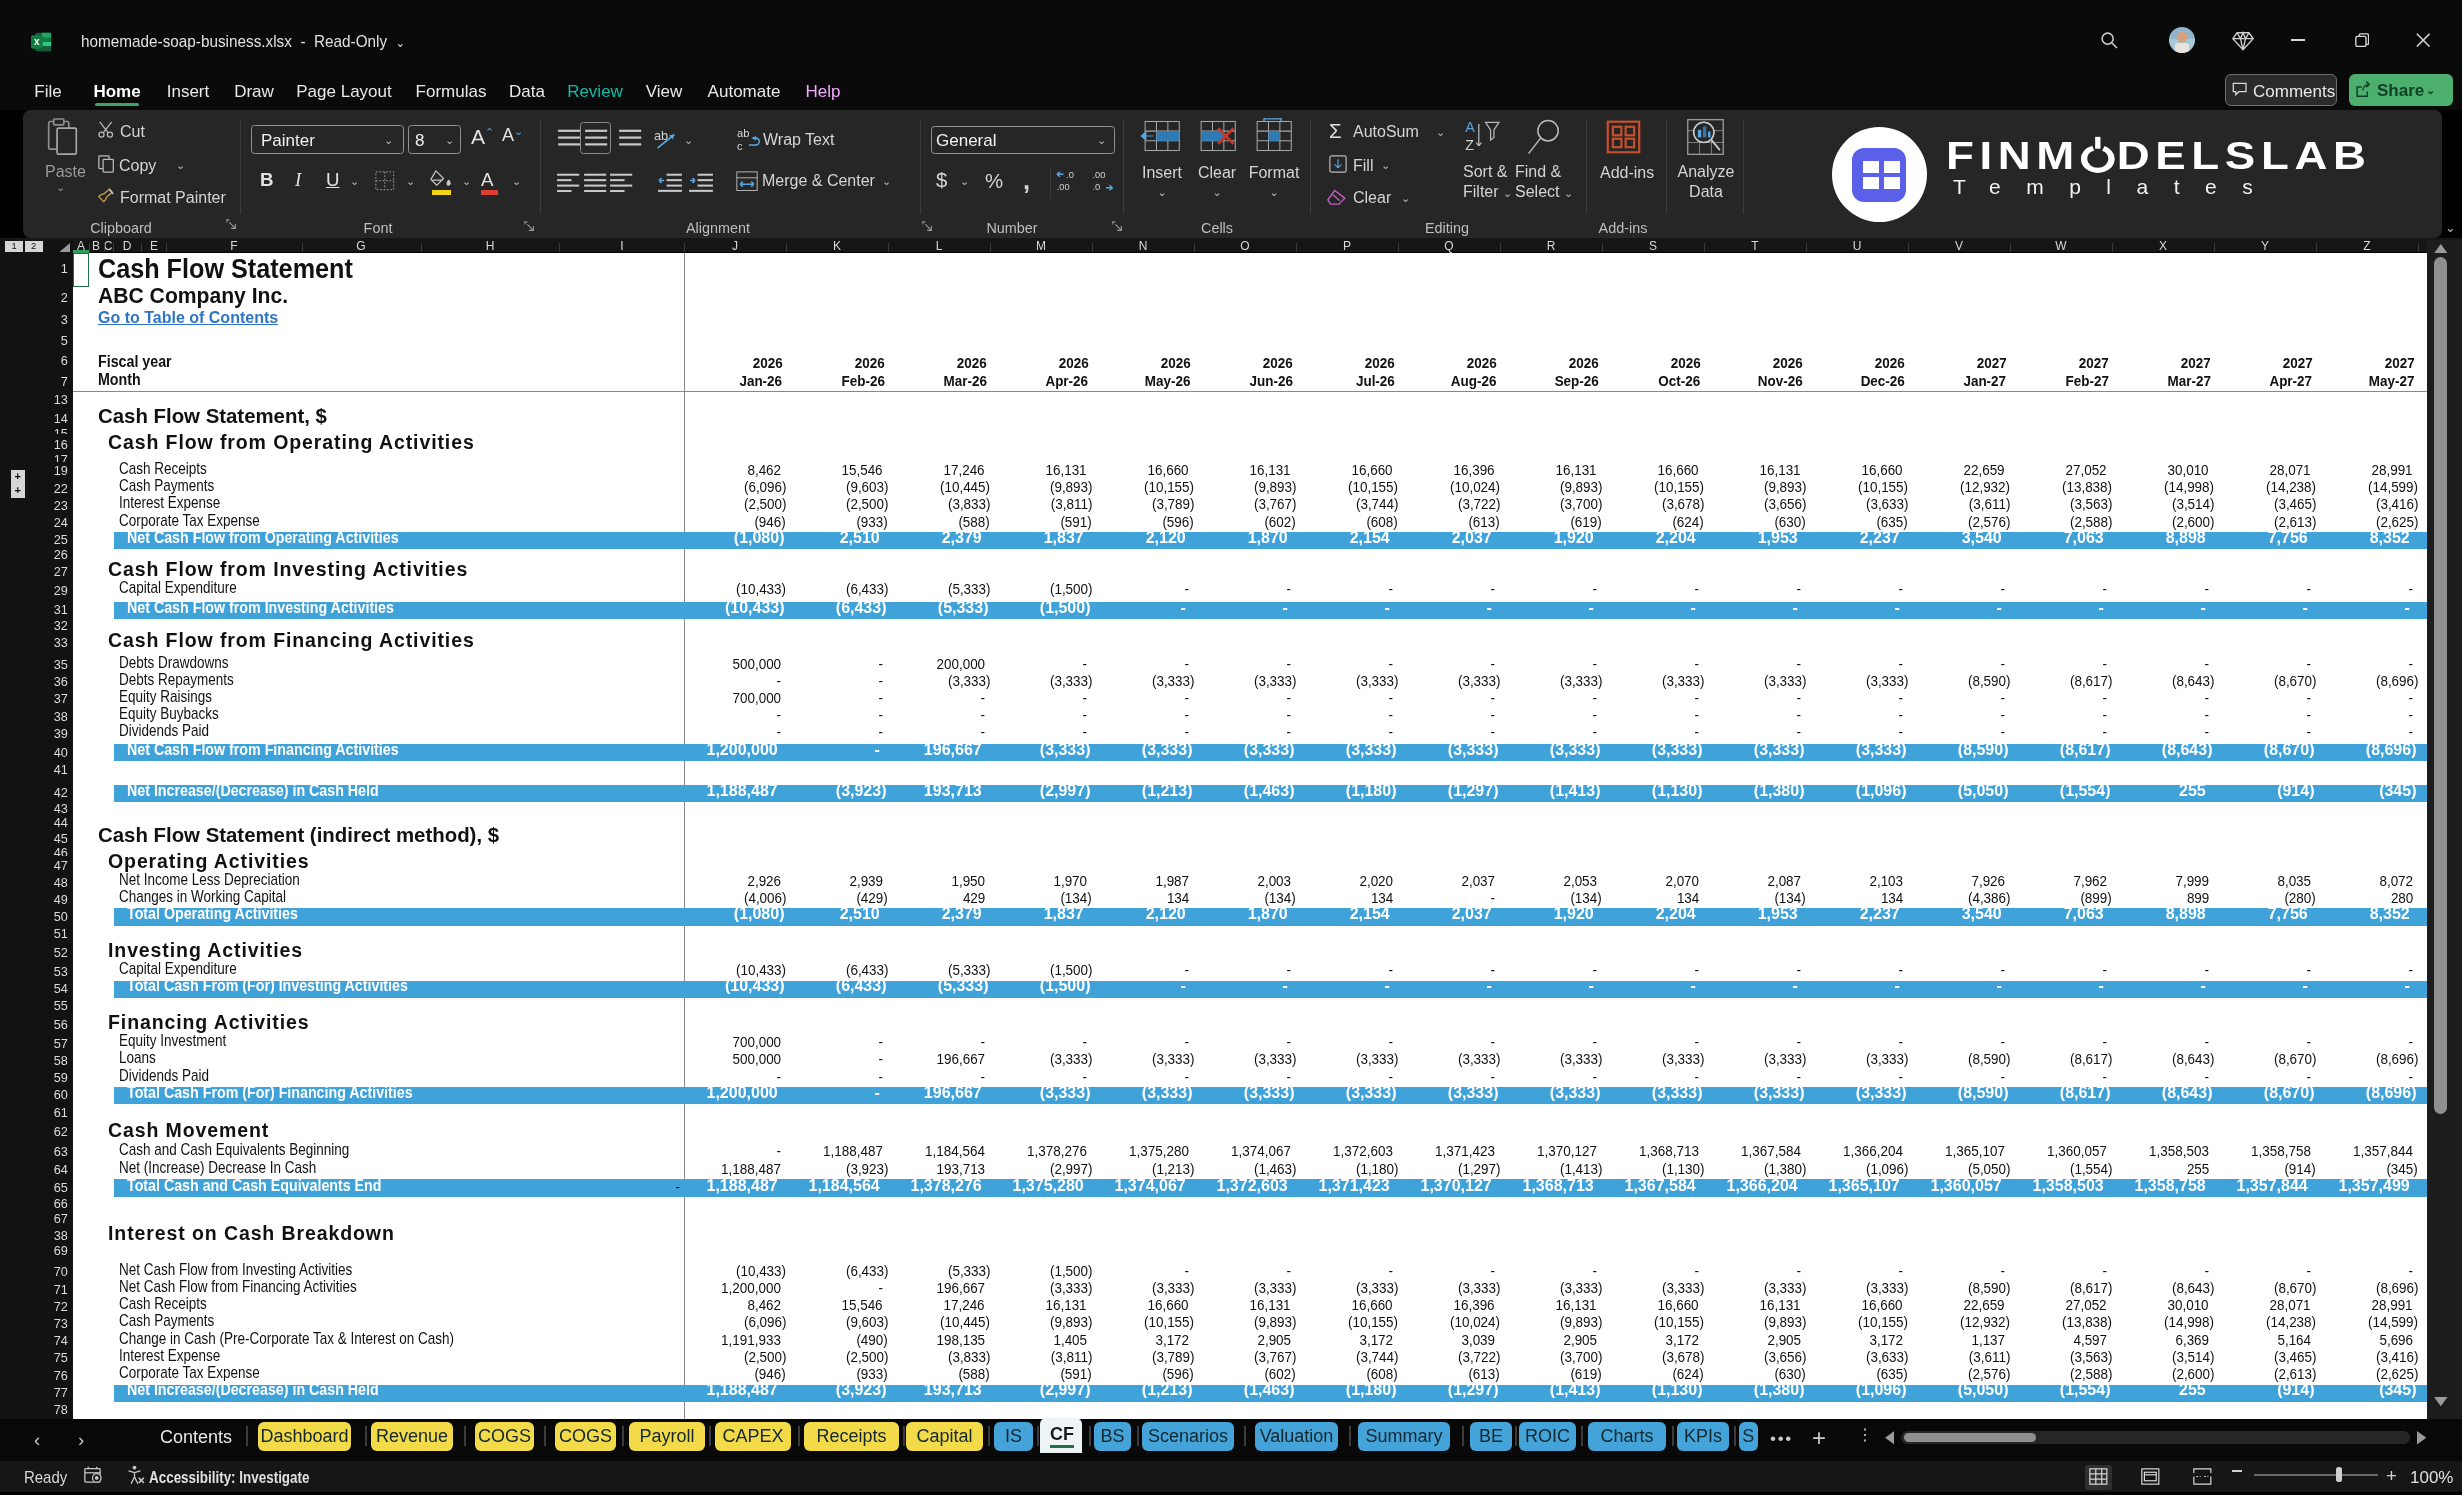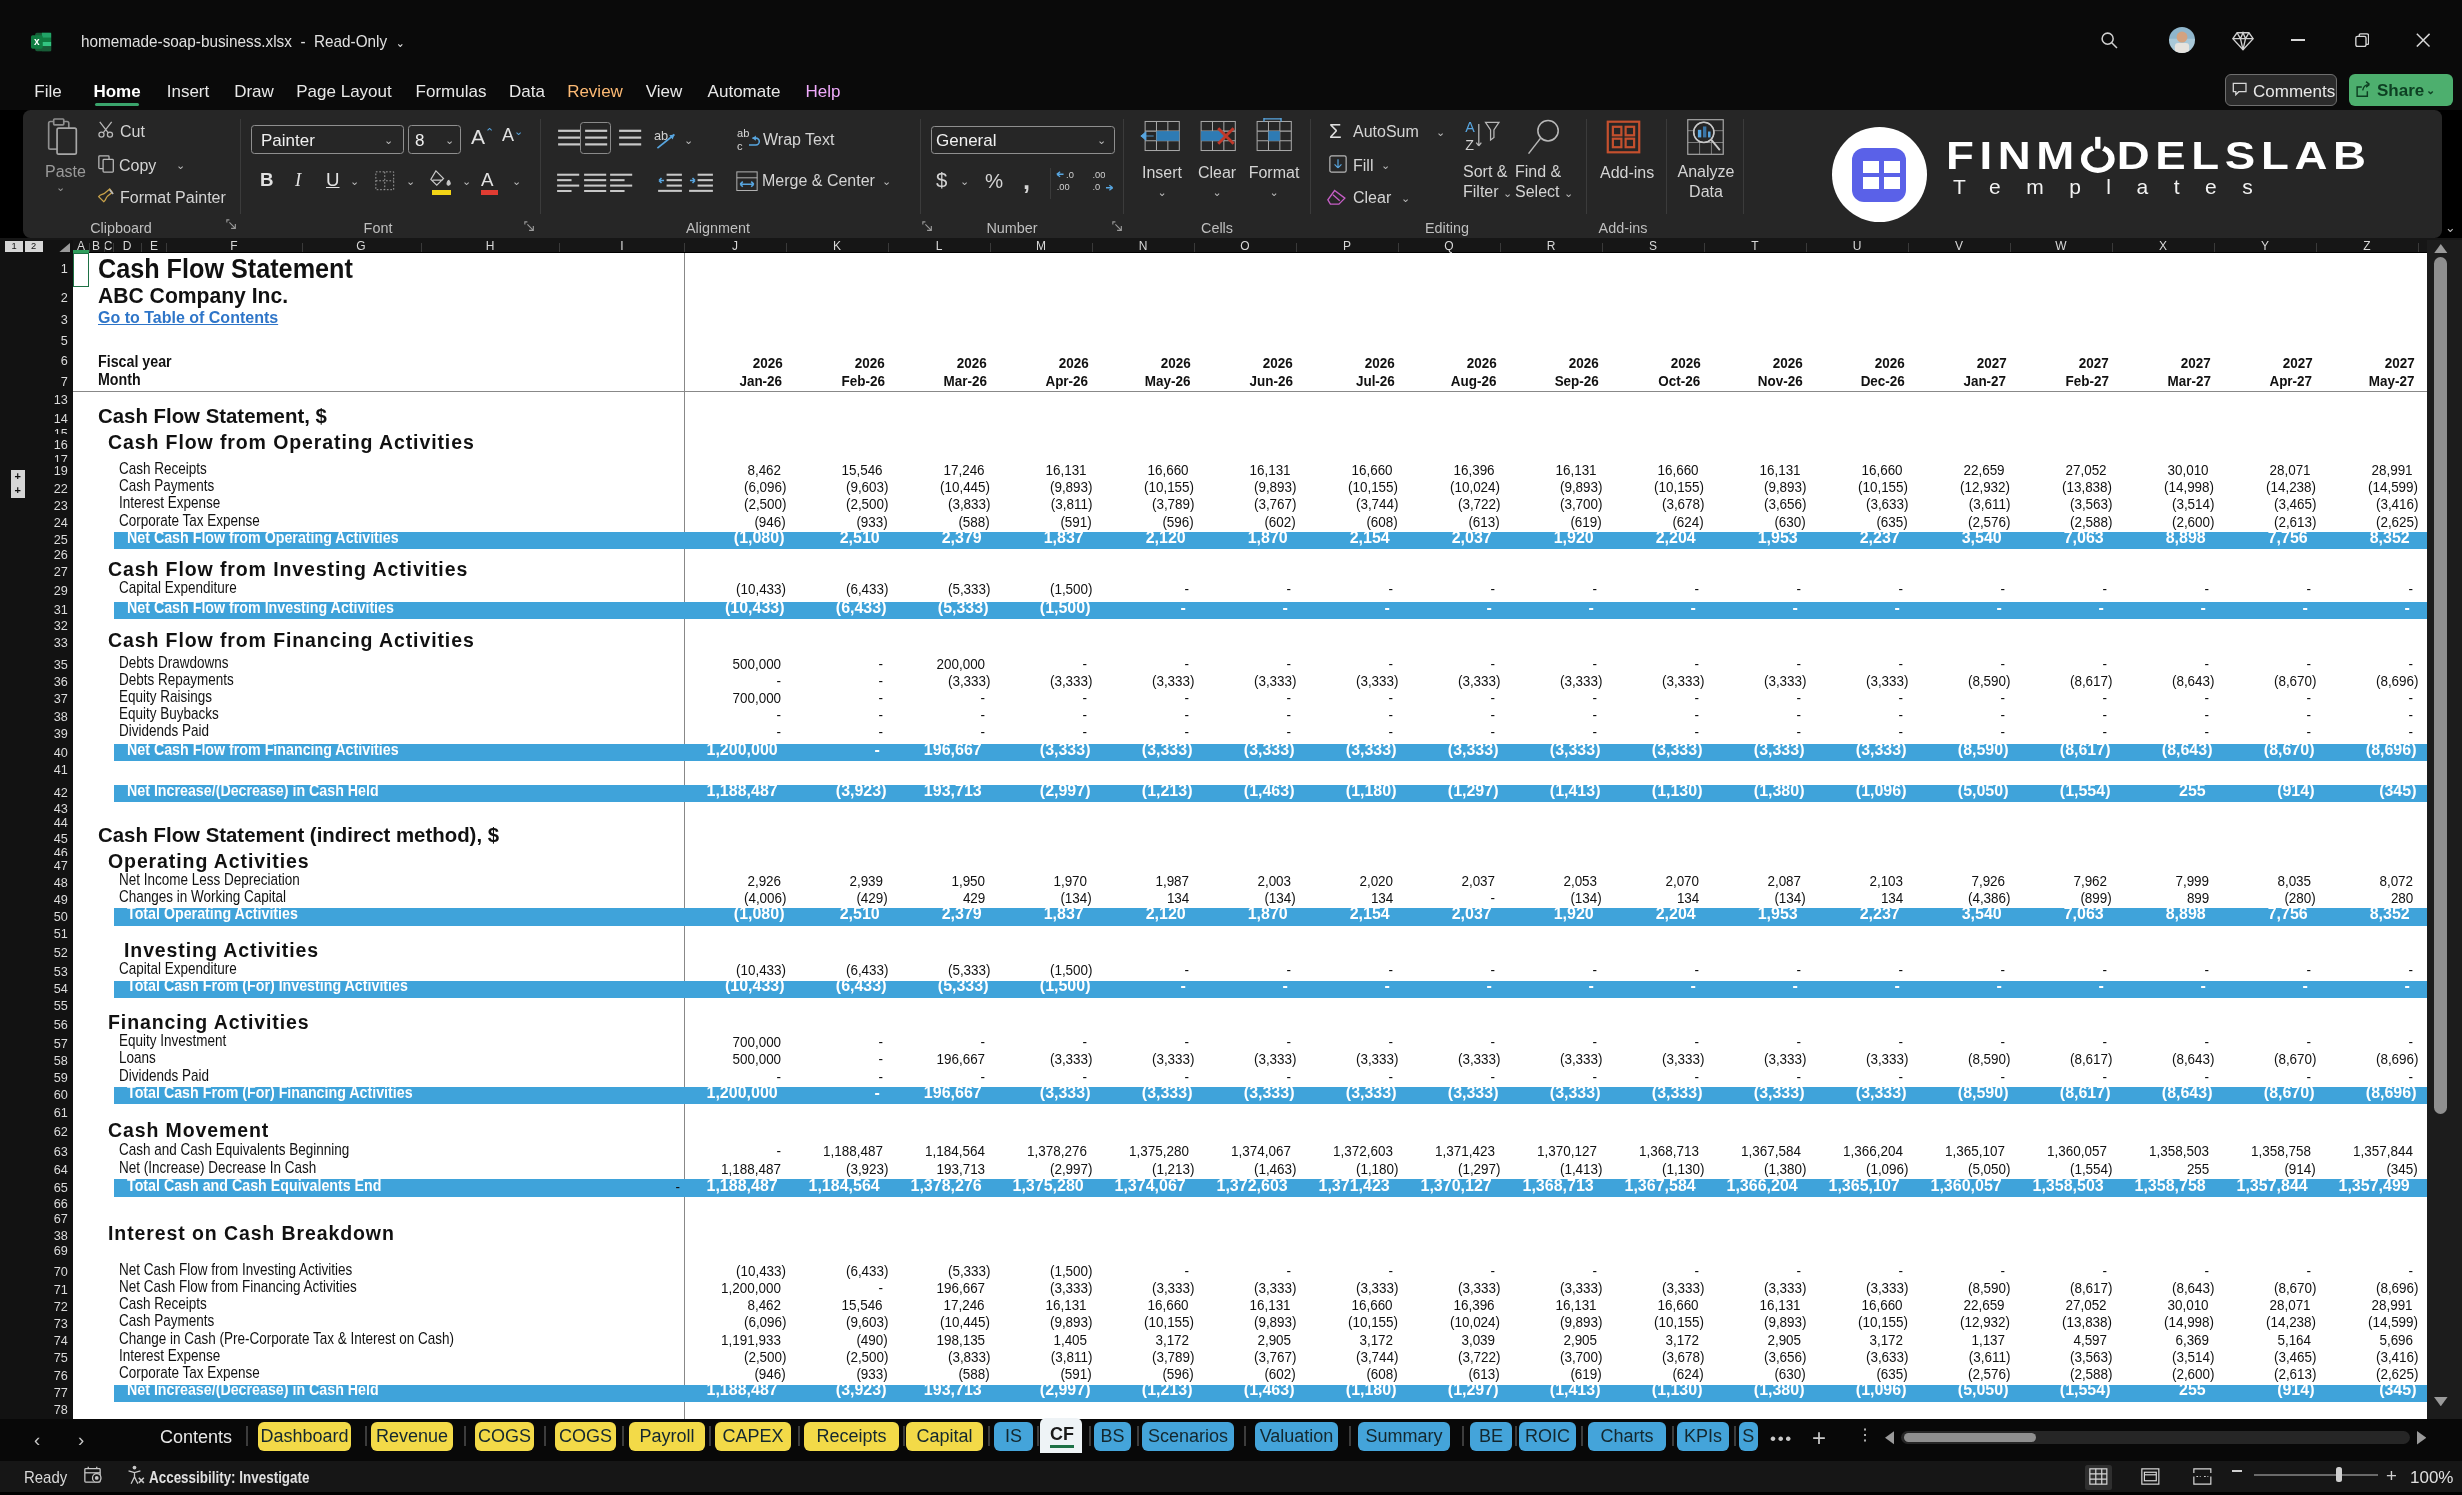--- a/index.html
+++ b/index.html
@@ -41,21 +41,21 @@
 <line x1="1" y1="1" x2="16" y2="16"></line>
     <line x1="16" y1="1" x2="1" y2="16"></line>
   </svg>
 <div class="ab" style="left:48px;top:82px;font-size:17px;color:#e8e8e8;font-weight:normal;transform:translateX(-50%);white-space:nowrap">File</div>
 <div class="ab" style="left:117px;top:82px;font-size:17px;color:#ffffff;font-weight:bold;transform:translateX(-50%);white-space:nowrap">Home</div>
 <div class="ab" style="left:188px;top:82px;font-size:17px;color:#e8e8e8;font-weight:normal;transform:translateX(-50%);white-space:nowrap">Insert</div>
 <div class="ab" style="left:254px;top:82px;font-size:17px;color:#e8e8e8;font-weight:normal;transform:translateX(-50%);white-space:nowrap">Draw</div>
 <div class="ab" style="left:344px;top:82px;font-size:17px;color:#e8e8e8;font-weight:normal;transform:translateX(-50%);white-space:nowrap">Page Layout</div>
 <div class="ab" style="left:451px;top:82px;font-size:17px;color:#e8e8e8;font-weight:normal;transform:translateX(-50%);white-space:nowrap">Formulas</div>
 <div class="ab" style="left:527px;top:82px;font-size:17px;color:#e8e8e8;font-weight:normal;transform:translateX(-50%);white-space:nowrap">Data</div>
-<div class="ab" style="left:595px;top:82px;font-size:17px;color:#fdba74;font-weight:normal;transform:translateX(-50%);white-space:nowrap">Review</div>
+<div class="ab" style="left:595px;top:82px;font-size:17px;color:#14b8a6;font-weight:normal;transform:translateX(-50%);white-space:nowrap">Review</div>
 <div class="ab" style="left:664px;top:82px;font-size:17px;color:#e8e8e8;font-weight:normal;transform:translateX(-50%);white-space:nowrap">View</div>
 <div class="ab" style="left:744px;top:82px;font-size:17px;color:#e8e8e8;font-weight:normal;transform:translateX(-50%);white-space:nowrap">Automate</div>
 <div class="ab" style="left:823px;top:82px;font-size:17px;color:#f0abfc;font-weight:normal;transform:translateX(-50%);white-space:nowrap">Help</div>
 <div class="ab" style="left:95px;top:103px;width:44px;height:2.5px;background:#3aa46c;border-radius:1.7px"></div>
 <div class="ab" style="left:2225px;top:74px;width:112px;height:32px;border:0.8px solid #6e6e6e;border-radius:6px;background:#2b2b2b"></div>
 <svg class="ab" style="left:2232px;top:82px" width="15.3" height="14.4" viewBox="0 0 18 17" fill="none" stroke="#d8d8d8" stroke-width="1.5">
 <path d="M1.5 1.5 h15 v10 h-8.5 l-3.5 3.5 v-3.5 H1.5 z"></path>
   </svg>
 <div class="ab" style="left:2253px;top:82px;font-size:17px;color:#e8e8e8">Comments</div>
 <div class="ab" style="left:2349px;top:74px;width:104px;height:32px;border-radius:6px;background:#4daf6e"></div>
@@ -787,21 +787,21 @@
 <div class="num bl" style="right:757px;bottom:573px"><span style="padding-right:9.3px">2,204</span></div>
 <div class="num bl" style="right:655px;bottom:573px"><span style="padding-right:9.3px">1,953</span></div>
 <div class="num bl" style="right:553px;bottom:573px"><span style="padding-right:9.3px">2,237</span></div>
 <div class="num bl" style="right:451px;bottom:573px"><span style="padding-right:9.3px">3,540</span></div>
 <div class="num bl" style="right:349px;bottom:573px"><span style="padding-right:9.3px">7,063</span></div>
 <div class="num bl" style="right:247px;bottom:573px"><span style="padding-right:9.3px">8,898</span></div>
 <div class="num bl" style="right:145px;bottom:573px"><span style="padding-right:9.3px">7,756</span></div>
 <div class="num bl" style="right:43px;bottom:573px"><span style="padding-right:9.3px">8,352</span></div>
 <div class="rownum" style="top:928px;">51</div>
 <div class="rownum" style="top:947px;">52</div>
-<div class="lbl" style="left:124px;bottom:535px;font-size:19.5px;font-weight:bold;letter-spacing:0.9px">Investing Activities</div>
+<div class="lbl" style="left:108px;bottom:535px;font-size:19.5px;font-weight:bold;letter-spacing:0.9px">Investing Activities</div>
 <div class="rownum" style="top:966px;">53</div>
 <div class="lbl it" style="left:119px;bottom:518px">Capital Expenditure</div>
 <div class="num" style="right:1675px;bottom:518px"><span style="padding-right:0.8px">(10,433)</span></div>
 <div class="num" style="right:1573px;bottom:518px"><span style="padding-right:0.8px">(6,433)</span></div>
 <div class="num" style="right:1471px;bottom:518px"><span style="padding-right:0.8px">(5,333)</span></div>
 <div class="num" style="right:1369px;bottom:518px"><span style="padding-right:0.8px">(1,500)</span></div>
 <div class="num" style="right:1267px;bottom:518px"><span style="padding-right:6.8px">-</span></div>
 <div class="num" style="right:1165px;bottom:518px"><span style="padding-right:6.8px">-</span></div>
 <div class="num" style="right:1063px;bottom:518px"><span style="padding-right:6.8px">-</span></div>
 <div class="num" style="right:961px;bottom:518px"><span style="padding-right:6.8px">-</span></div>

